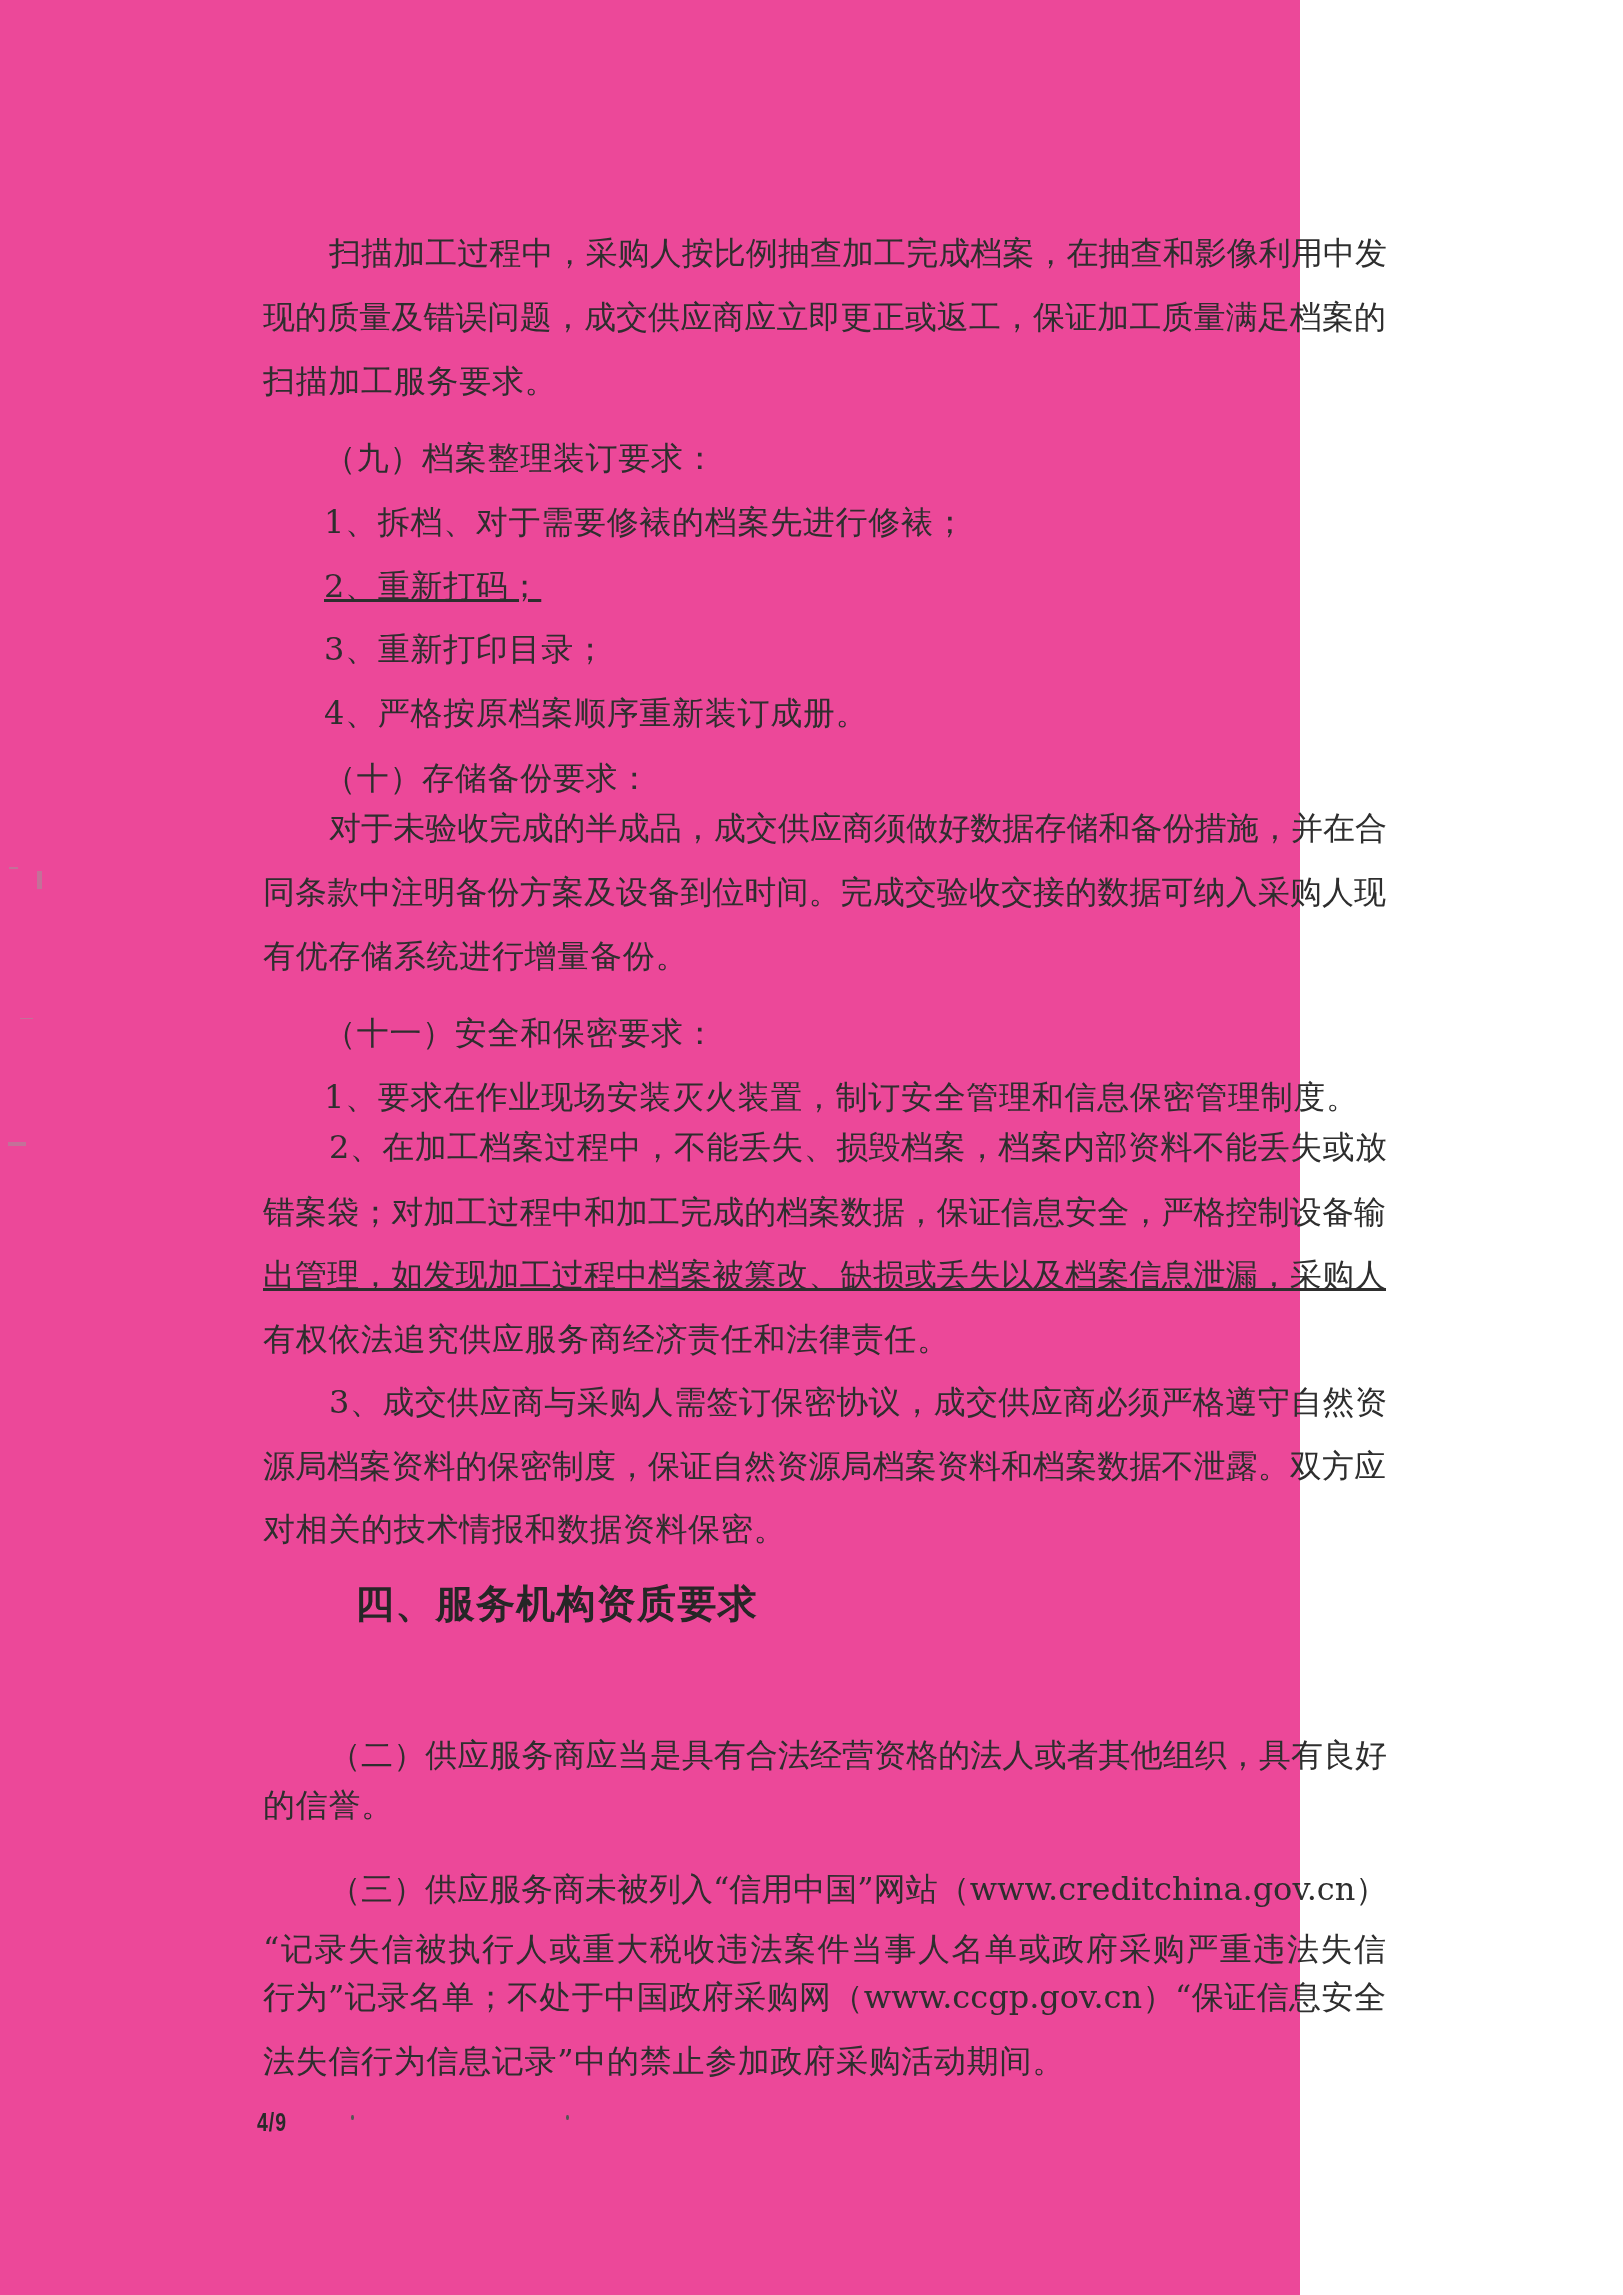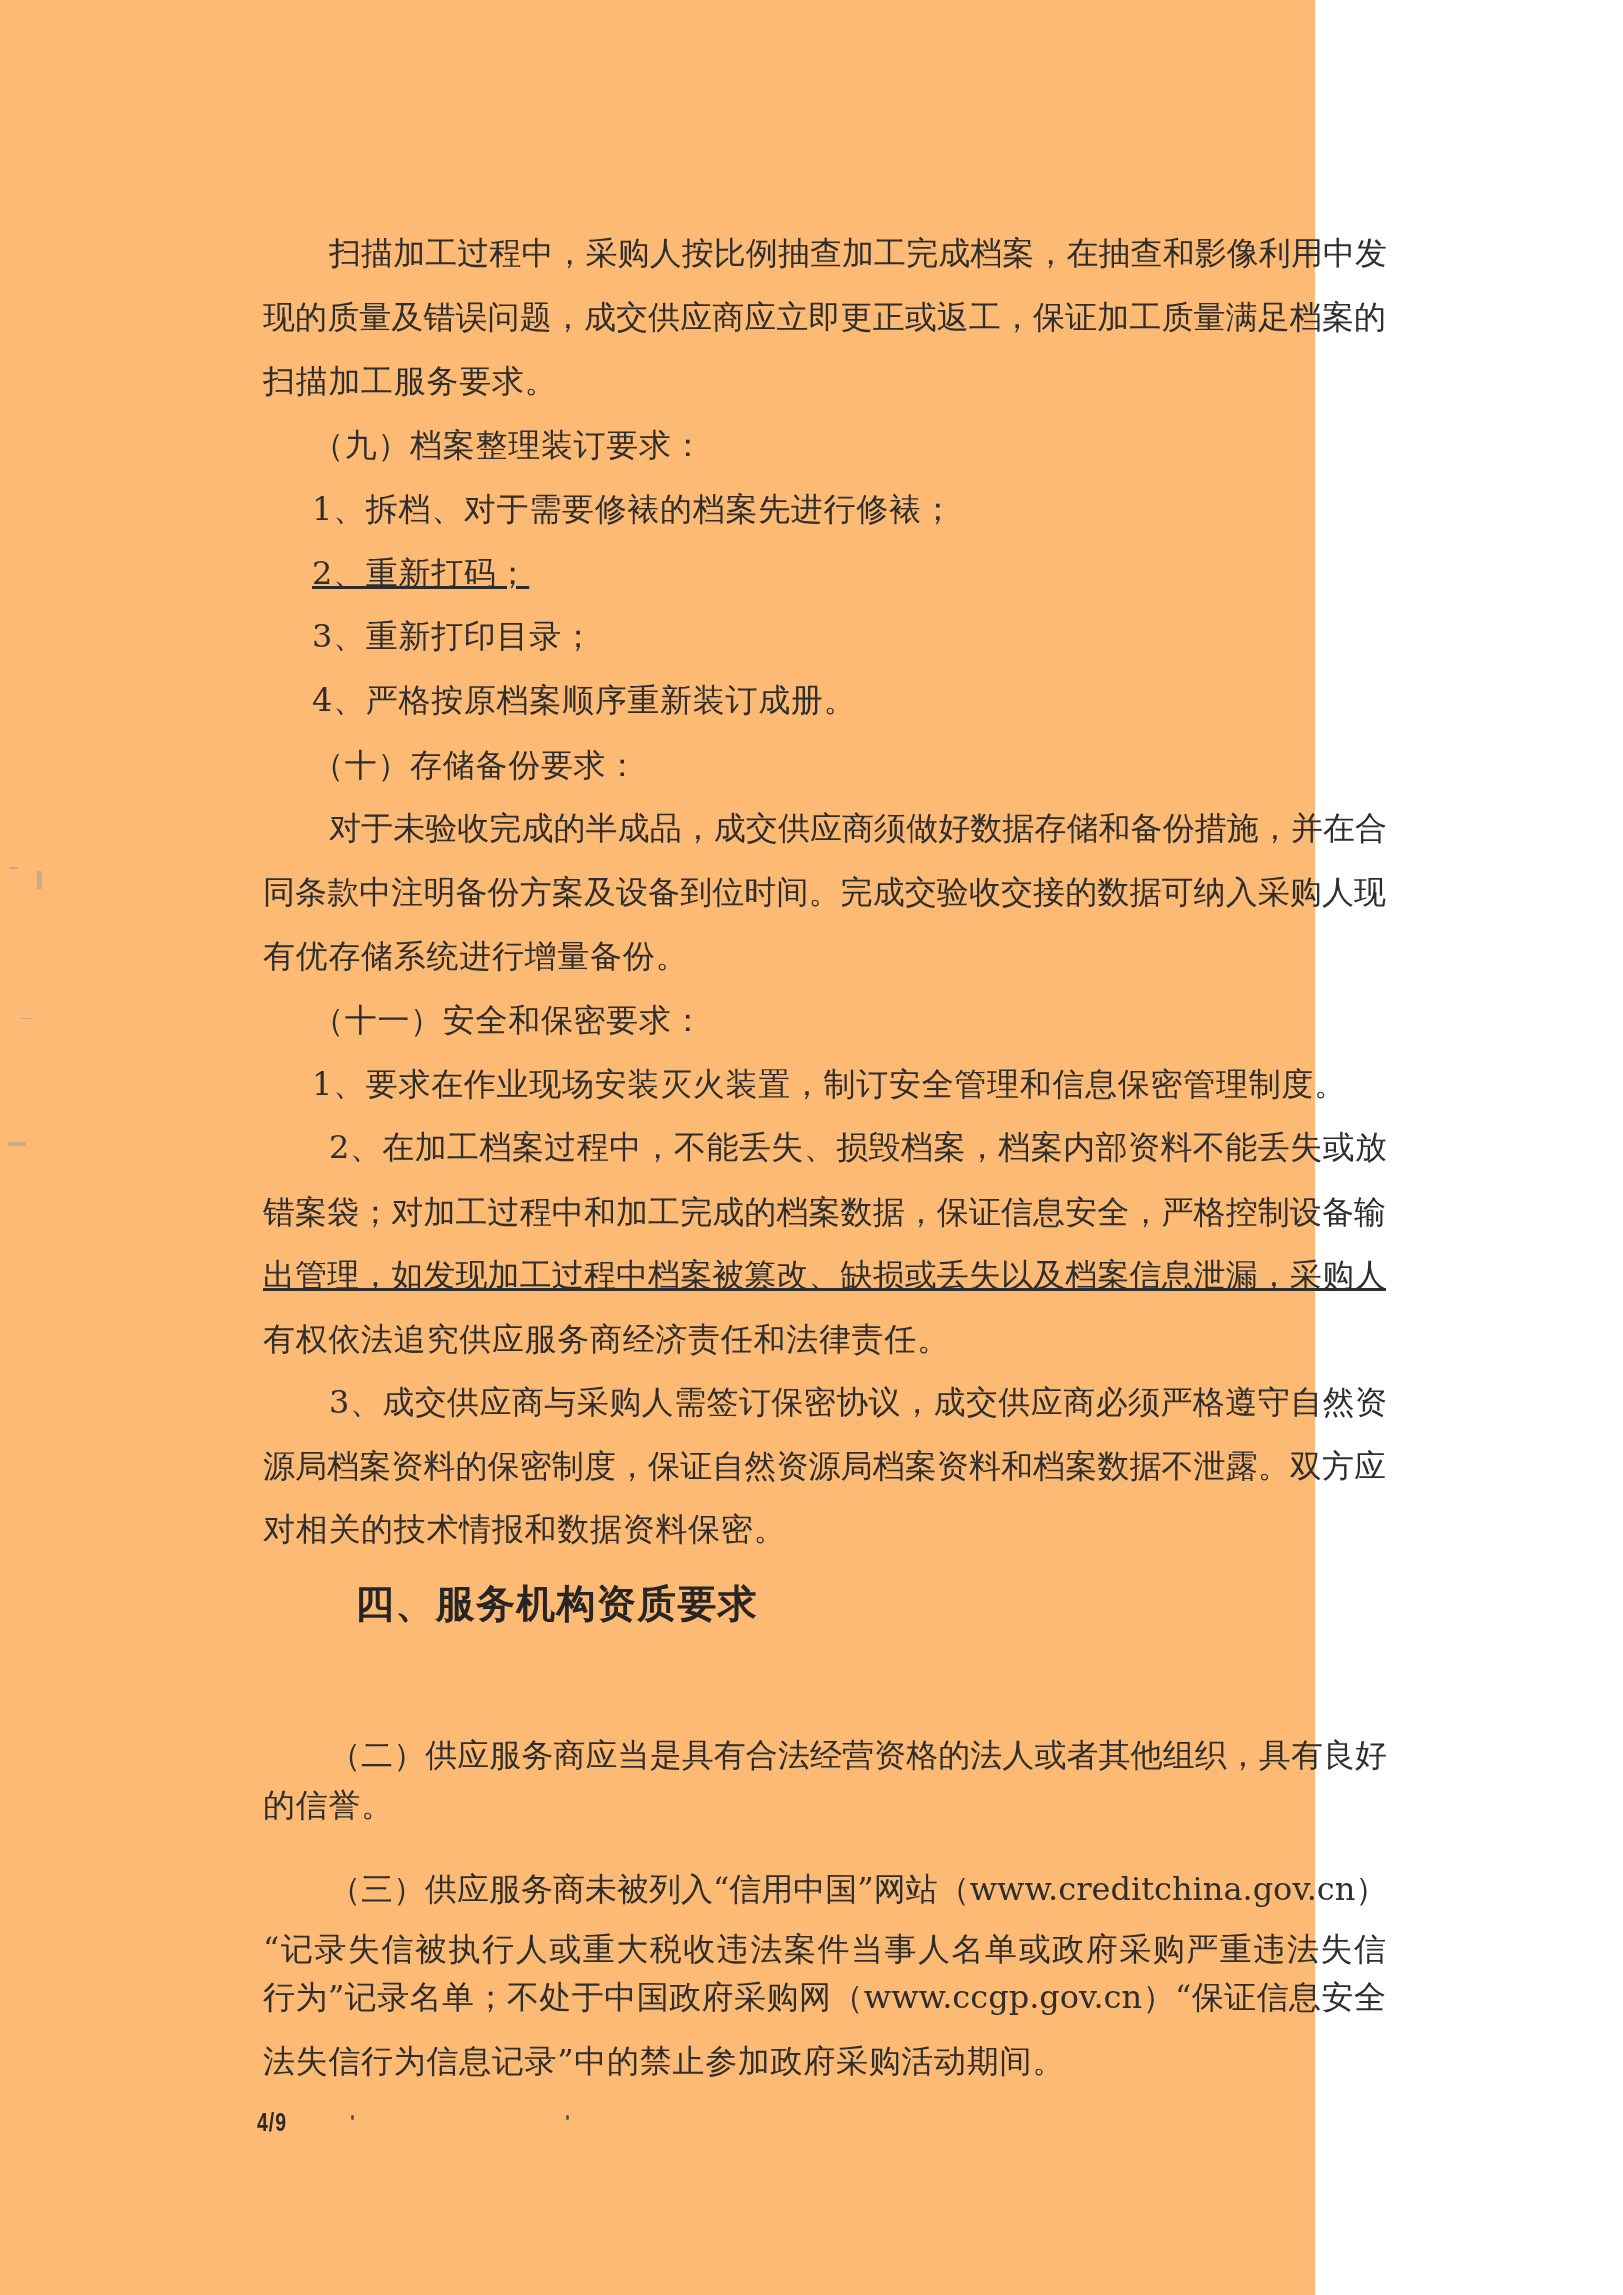--- a/index.html
+++ b/index.html
@@ -11,22 +11,21 @@
     width: 1623px;
     height: 2295px;
     position: relative;
     overflow: hidden;
   }
   .page {
     position: absolute;
     left: 0; top: 0;
     width: 1300px;
     height: 2295px;
-    background: #fdba74;
-    padding-left: 15px;
+    background: #ec4899;
   }
   .line {
     position: absolute;
     height: 39px;
     line-height: 39px;
     font-family: "DejaVu Serif", "Liberation Serif", serif;
     font-size: 32px;
     color: #2e2e2e;
     white-space: nowrap;
   }
@@ -36,22 +35,23 @@
     text-align: justify;
     text-align-last: justify;
   }
   .ind-full {
     left: 329px;
     width: 1058px;
     text-align: justify;
     text-align-last: justify;
   }
   .ind {
-    left: 312px;
+    left: 324px;
     letter-spacing: 0.7px;
+    margin-top: 13px;
   }
   .cont {
     left: 263px;
     letter-spacing: 0.7px;
   }
   .heading {
     position: absolute;
     left: 355px;
     top: 1582px;
     height: 43px;

